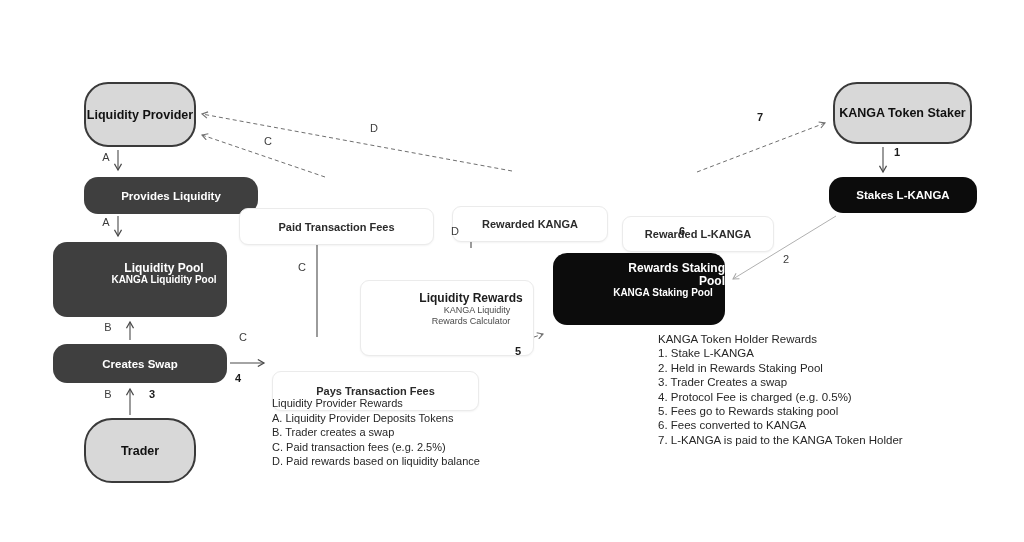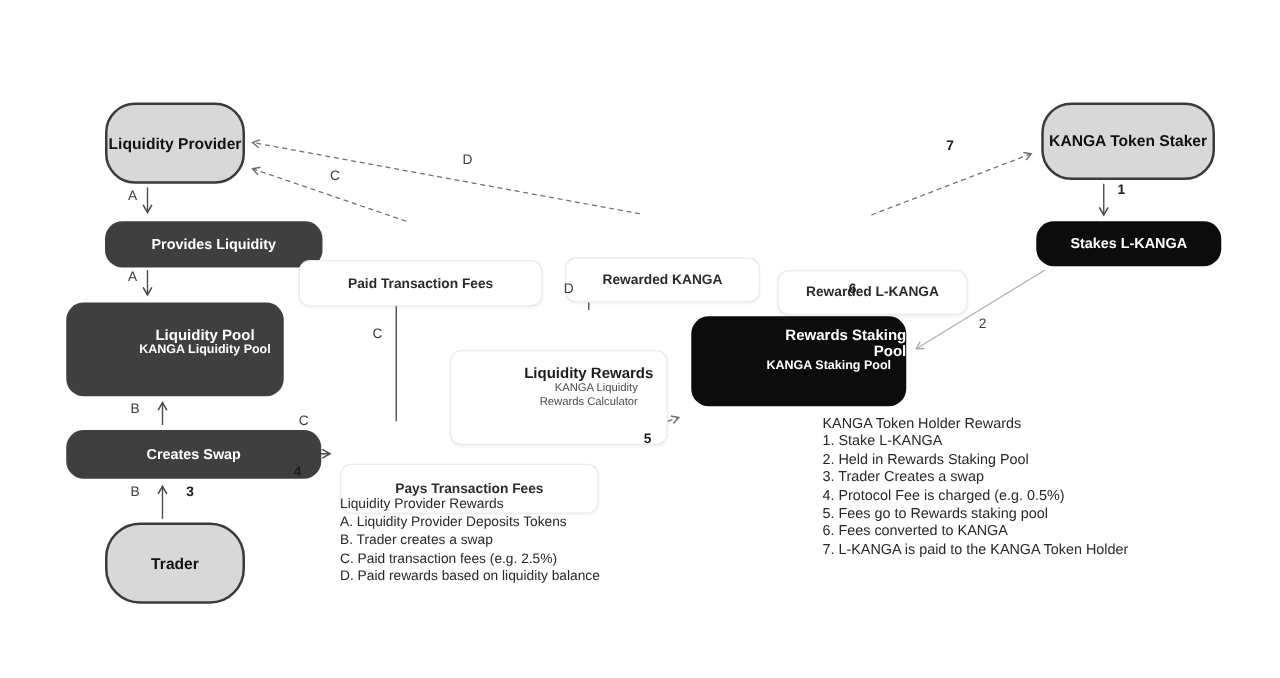--- a/index.html
+++ b/index.html
@@ -74,21 +74,21 @@
     <span>Trader</span>
   </div>
 
   <div class="node dark" style="left:53px;top:177px;width:174px;height:37px;margin-left:31px;">
     <span>Provides Liquidity</span>
   </div>
   <div class="node dark tall" style="left:53px;top:242px;width:174px;height:75px;padding-top:20px;">
     <span class="title">Liquidity Pool</span>
     <span class="sub">KANGA Liquidity Pool</span>
   </div>
-  <div class="node dark" style="left:53px;top:344px;width:204px;height:39px;">
+  <div class="node dark" style="left:53px;top:344px;width:174px;height:39px;">
     <span>Creates Swap</span>
   </div>
 
   <div class="node black" style="left:829px;top:177px;width:148px;height:36px;">
     <span>Stakes L-KANGA</span>
   </div>
   <div class="node black tall" style="left:553px;top:253px;width:172px;height:72px;padding-top:9px;">
     <span class="title">Rewards Staking Pool</span>
     <span class="sub">KANGA Staking Pool</span>
   </div>

